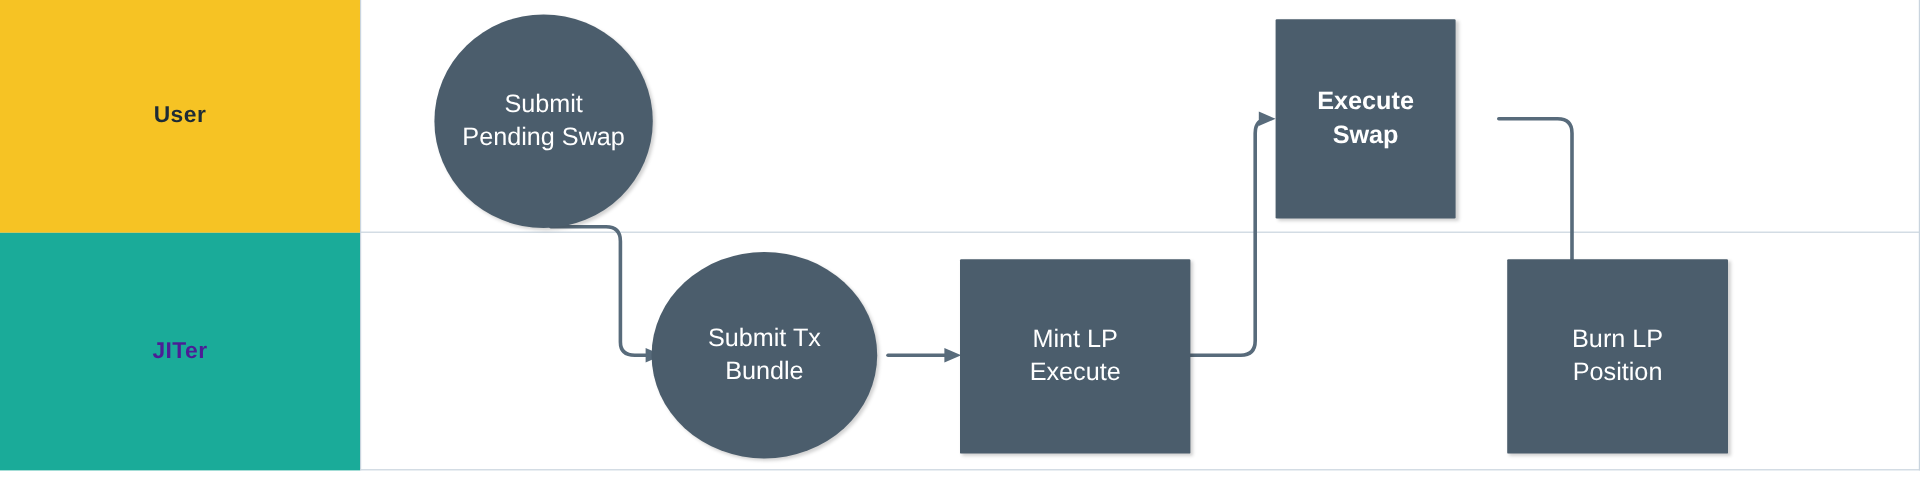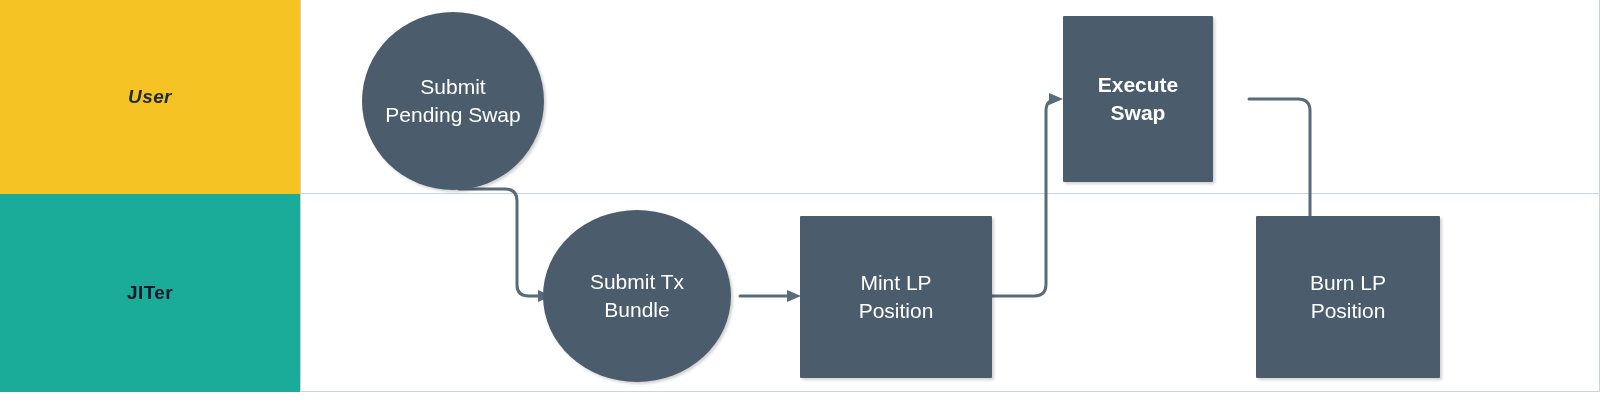--- a/index.html
+++ b/index.html
@@ -42,22 +42,22 @@
   .lane-jiter {
     top: 194px;
     height: 198px;
     background: #1aab99;
   }
   .lane-label {
     font-size: 19px;
     font-weight: bold;
     letter-spacing: 0.4px;
   }
-  .lane-label-user  { color: #1d2b36; font-style: italic; }
-  .lane-label-jiter { color: #0f172a; }
+  .lane-label-user  { color: #1d2b36; }
+  .lane-label-jiter { color: #4c1d95; }
 
   
   .lane-divider {
     position: absolute;
     left: 300px;
     top: 193px;
     width: 1300px;
     height: 1px;
     background: #c9d4de;
   }
@@ -174,21 +174,21 @@
 Bundle</span>
   </div>
 
   <div class="node node-ellipse" id="n-submit-pending-swap">
     <span class="node-label">Submit
 Pending Swap</span>
   </div>
 
   <div class="node node-rect" id="n-mint-lp-position">
     <span class="node-label">Mint LP
-Position</span>
+Execute</span>
   </div>
 
   <div class="node node-rect" id="n-execute-swap">
     <span class="node-label">Execute Swap</span>
   </div>
 
   <div class="node node-rect" id="n-burn-lp-position">
     <span class="node-label">Burn LP
 Position</span>
   </div>

